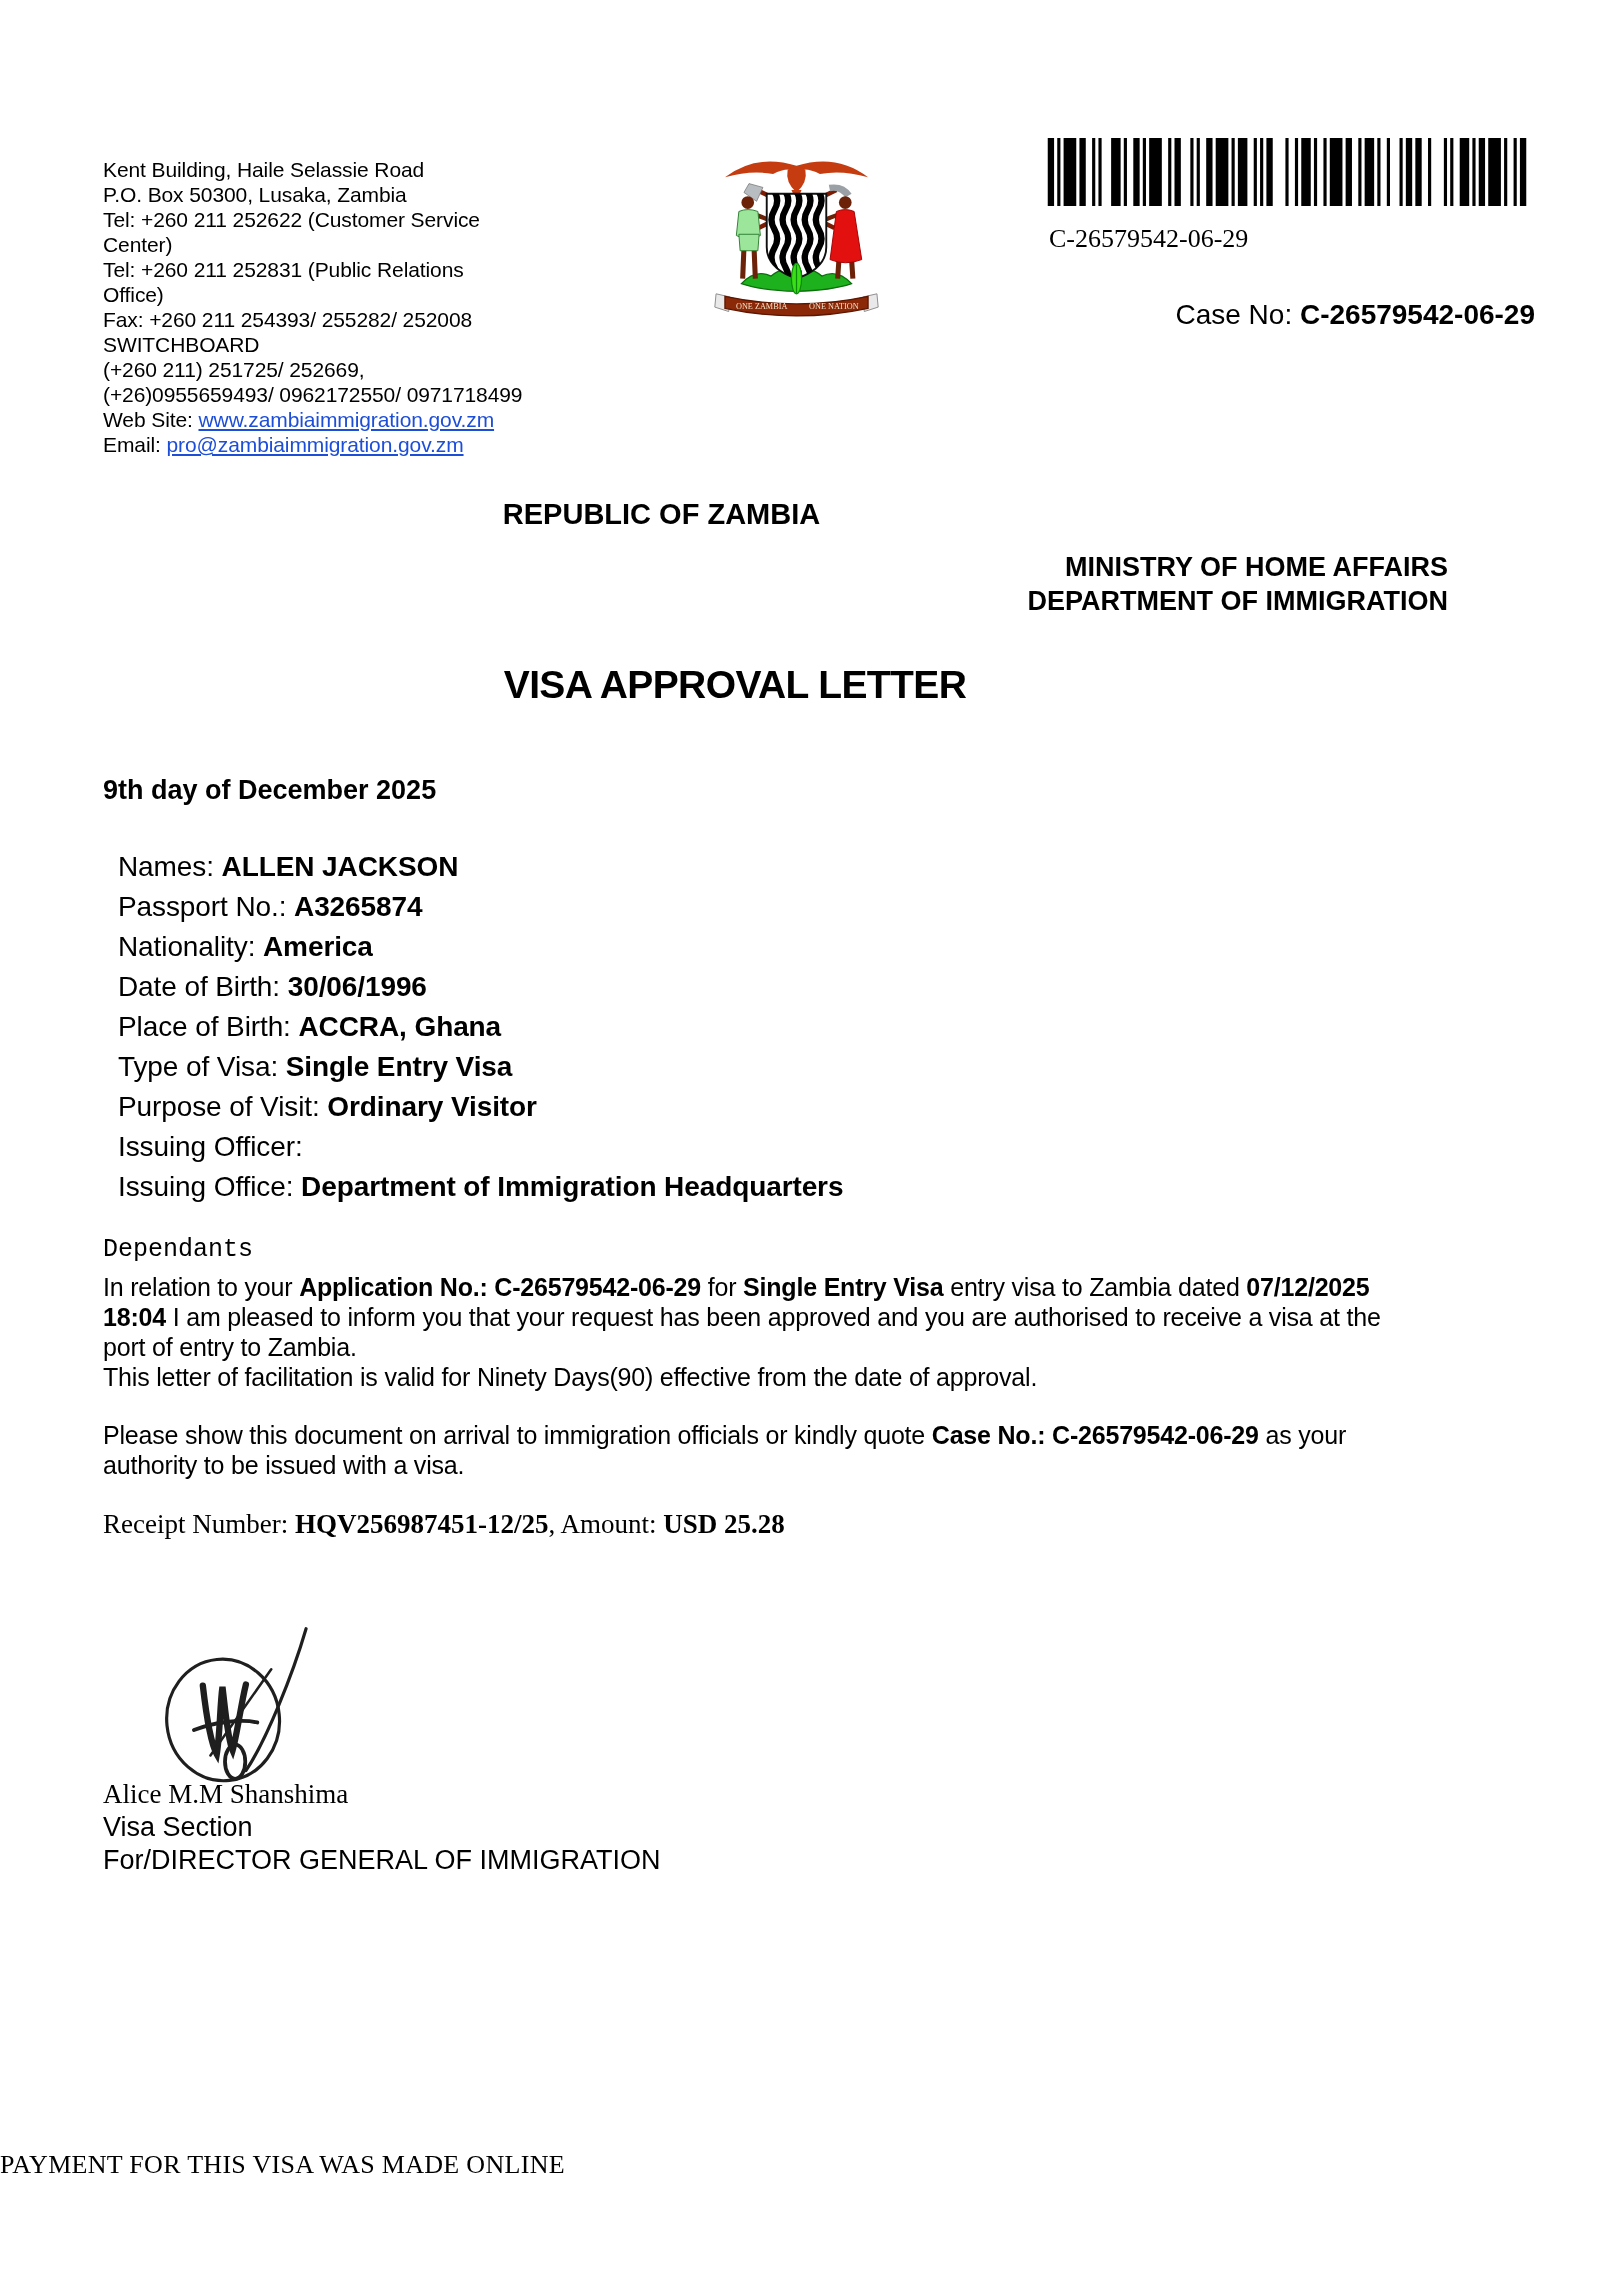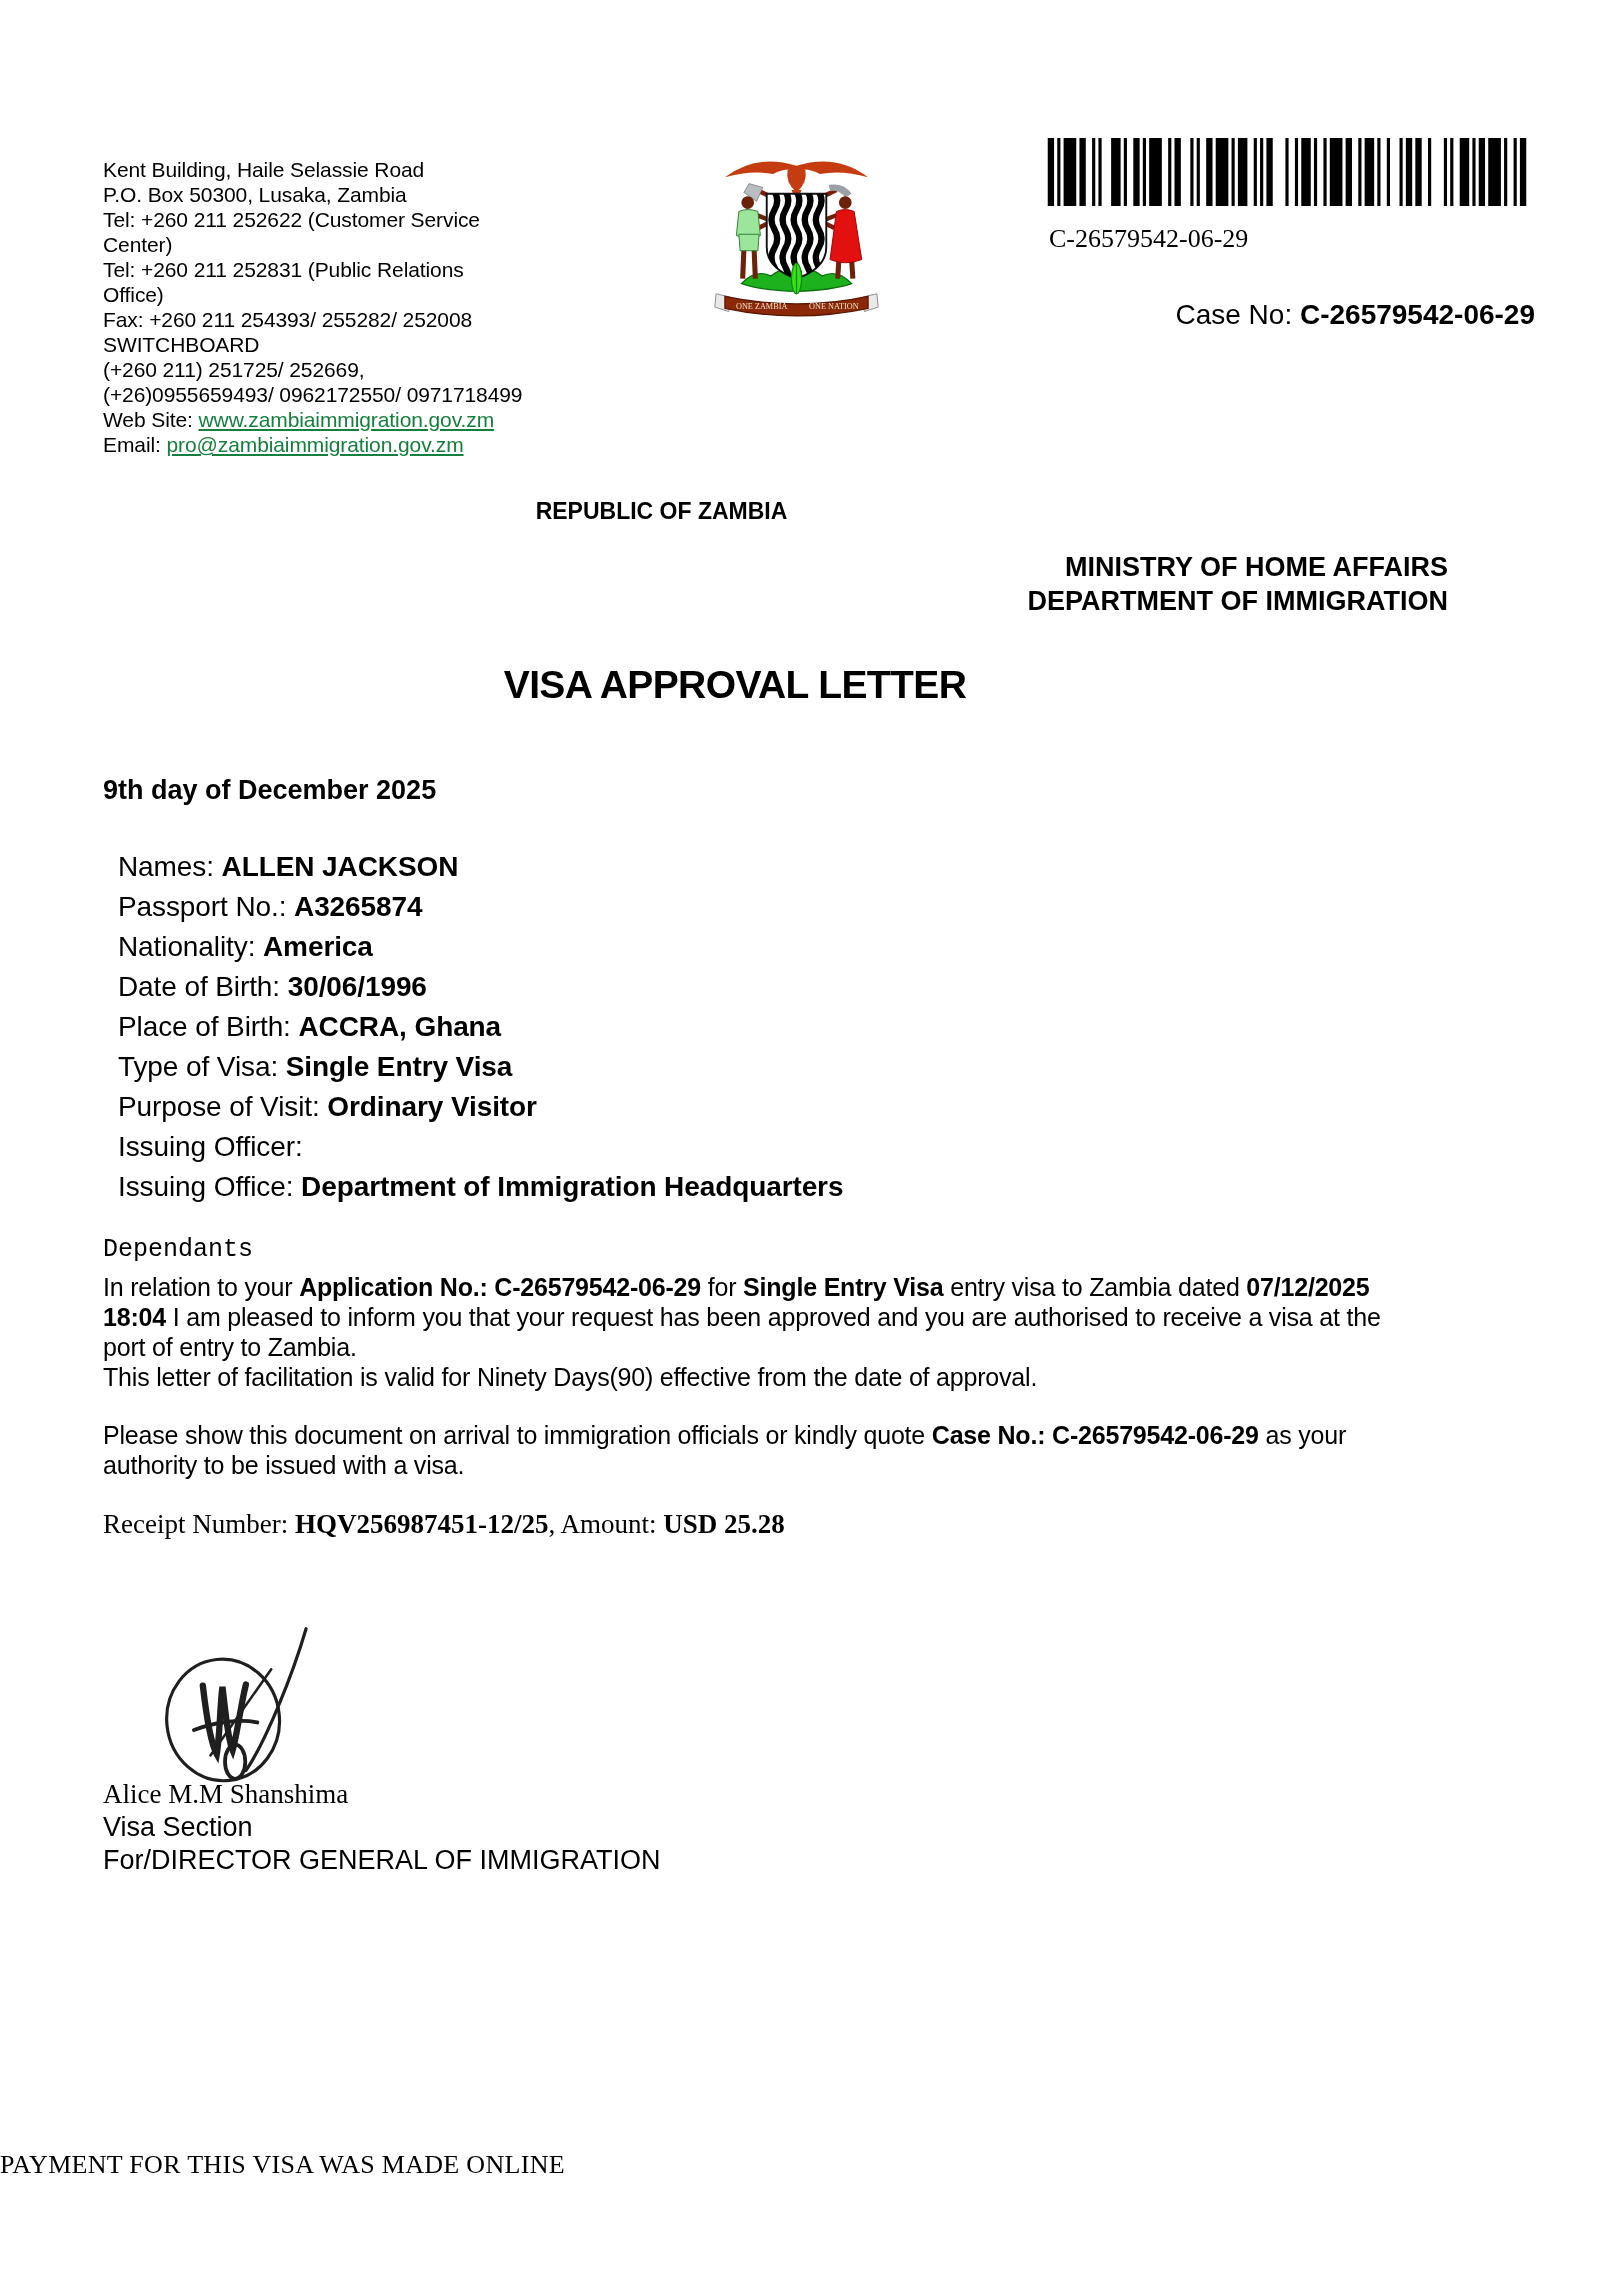--- a/index.html
+++ b/index.html
@@ -6,29 +6,29 @@
   body{
     position:relative;
     width:1623px;height:2295px;
     background:#ffffff;color:#000;
     font-family:"Liberation Sans","DejaVu Sans",sans-serif;
     overflow:hidden;
   }
   .abs{position:absolute;}
   
   .addr{left:103px;top:157px;font-size:21px;line-height:25px;letter-spacing:-0.1px;}
-  .addr a{color:#15803d;text-decoration:underline;}
+  .addr a{color:#1d4ed8;text-decoration:underline;}
   
   .emblem{left:711px;top:153px;width:171px;height:179px;}
   .barcode{left:1046px;top:138px;width:482px;height:68px;}
   .bc-label{left:1049px;top:224px;font-family:"Liberation Serif","DejaVu Serif",serif;font-size:26px;}
   .case-line{left:900px;top:299px;width:635px;text-align:right;font-size:28px;}
   .case-line .bold{font-weight:bold;}
   
-  .hdr1{left:0;top:498px;width:1323px;text-align:center;font-size:23px;font-weight:bold;}
+  .hdr1{left:0;top:498px;width:1323px;text-align:center;font-size:29px;font-weight:bold;}
   .hdr23{left:0;top:550px;width:1448px;text-align:right;font-size:27px;font-weight:bold;line-height:34px;}
   .title{left:0;top:663px;width:1470px;text-align:center;font-size:39px;font-weight:bold;letter-spacing:-0.6px;}
   .dateline{left:103px;top:775px;font-size:27px;font-weight:bold;}
   
   .details{left:118px;top:847px;font-size:28px;line-height:40px;letter-spacing:-0.1px;}
   .details .dv{font-weight:bold;}
   .dependants{left:103px;top:1235px;font-family:Liberation Mono, monospace;font-size:25px;}
   
   .para{font-size:25px;line-height:30px;letter-spacing:-0.2px;white-space:nowrap;}
   .p1{left:103px;top:1272px;}

